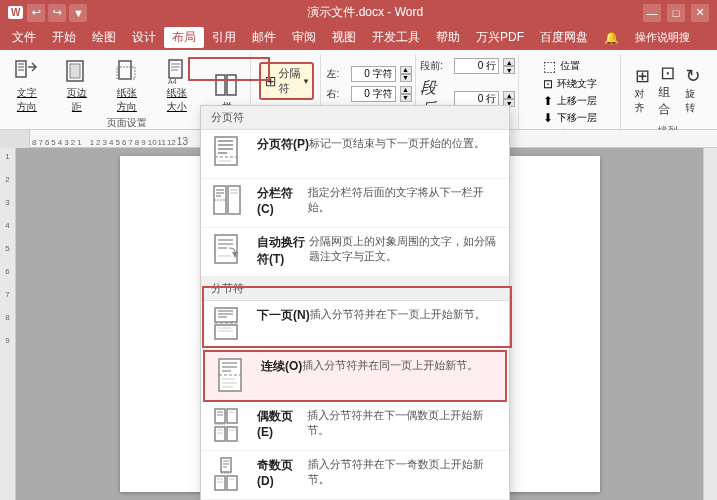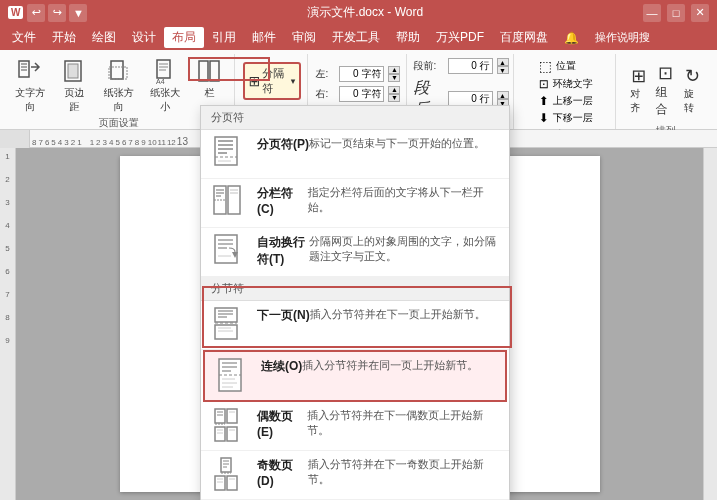--- a/index.html
+++ b/index.html
@@ -105,23 +105,24 @@
     }
     .ribbon-group:last-child { border-right: none; }
     .ribbon-group-label {
       font-size: 10px;
       color: #555;
       margin-top: auto;
       padding-bottom: 2px;
     }
     .ribbon-buttons {
       display: flex;
-      align-items: flex-start;
-      gap: 6px;
+      align-items: flex-end;
+      gap: 14px;
       flex: 1;
+      text-decoration: underline;
     }
     .ribbon-btn {
       display: flex;
       flex-direction: column;
       align-items: center;
       padding: 2px 4px;
       cursor: pointer;
       border-radius: 2px;
       font-size: 10px;
       color: #333;
@@ -375,20 +376,21 @@
 
 <div class="menu-bar">
   <span class="menu-item">文件</span>
   <span class="menu-item">开始</span>
   <span class="menu-item">绘图</span>
   <span class="menu-item">设计</span>
   <span class="menu-item active-tab">布局</span>
   <span class="menu-item">引用</span>
   <span class="menu-item">邮件</span>
   <span class="menu-item">审阅</span>
+  <span class="menu-item">视图</span>
   <span class="menu-item">开发工具</span>
   <span class="menu-item">帮助</span>
   <span class="menu-item">万兴PDF</span>
   <span class="menu-item">百度网盘</span>
   <span class="menu-item">🔔</span>
   <span class="menu-item" style="font-size:11px;">操作说明搜</span>
 </div>
 
 <div class="ribbon">
 

